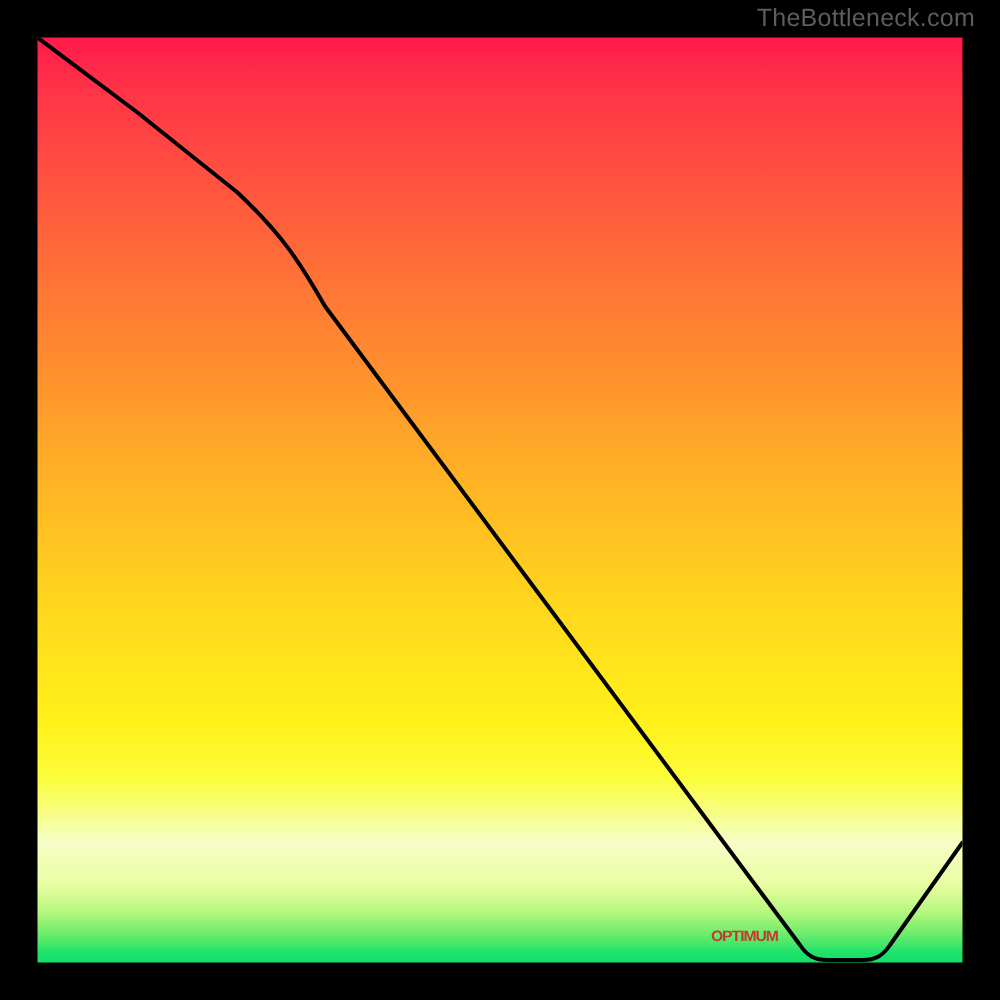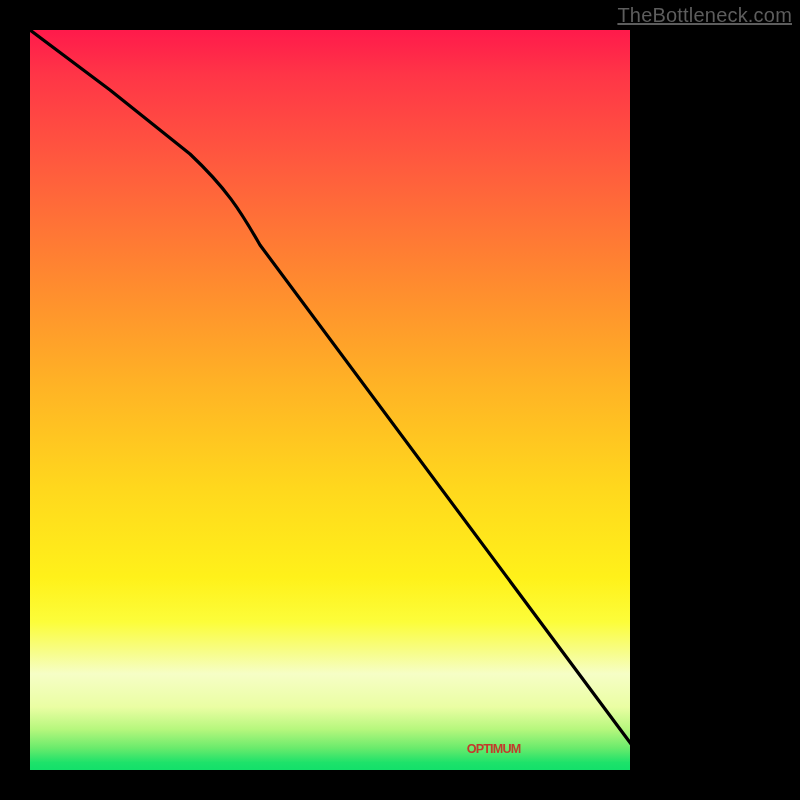--- a/index.html
+++ b/index.html
@@ -13,32 +13,31 @@
   }
   .stage {
     position: relative;
     width: 800px;
     height: 800px;
     background: #000;
   }
   .watermark {
     position: absolute;
     top: 4px;
-    right: 8px;
+    right: 20px;
     color: #5d5d5d;
     font-size: 20px;
     letter-spacing: 0.2px;
     font-weight: 500;
-    text-decoration: underline;
   }
   .plot {
     position: absolute;
     left: 30px;
     top: 30px;
-    width: 600px;
+    width: 740px;
     height: 740px;
     background: linear-gradient(
       to bottom,
       #ff1a4b 0%,
       #ff3547 6%,
       #ff5a3e 18%,
       #ff8a2f 34%,
       #ffb325 48%,
       #ffd81d 62%,
       #fff11a 74%,

